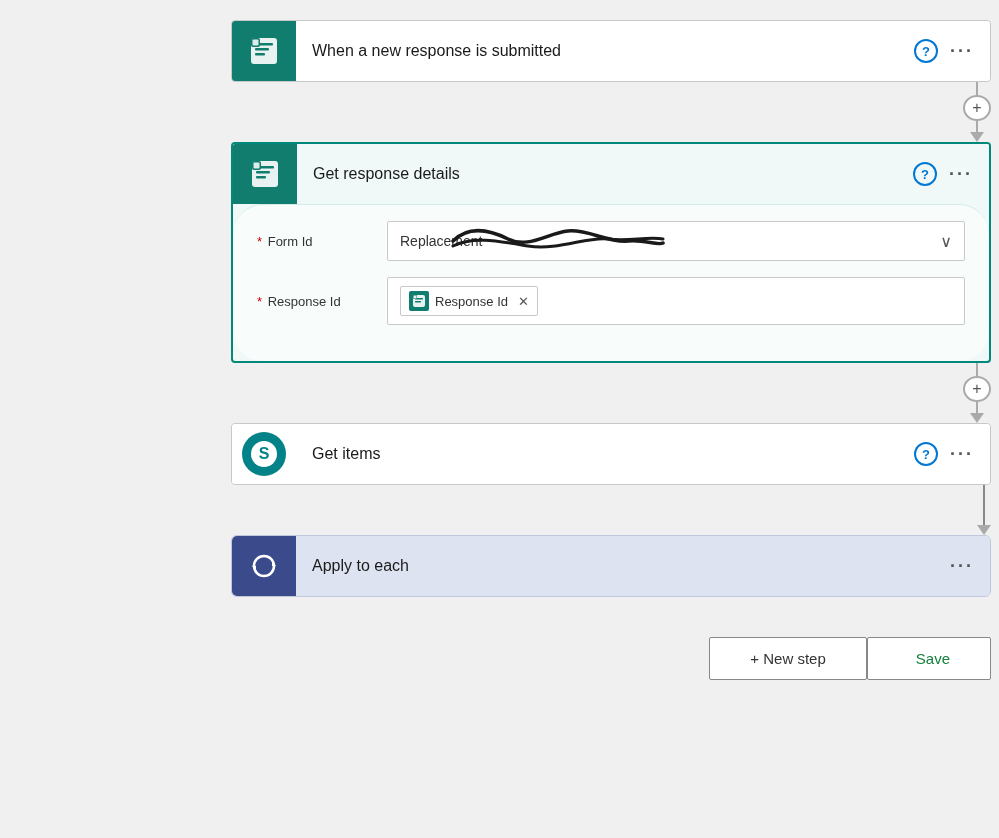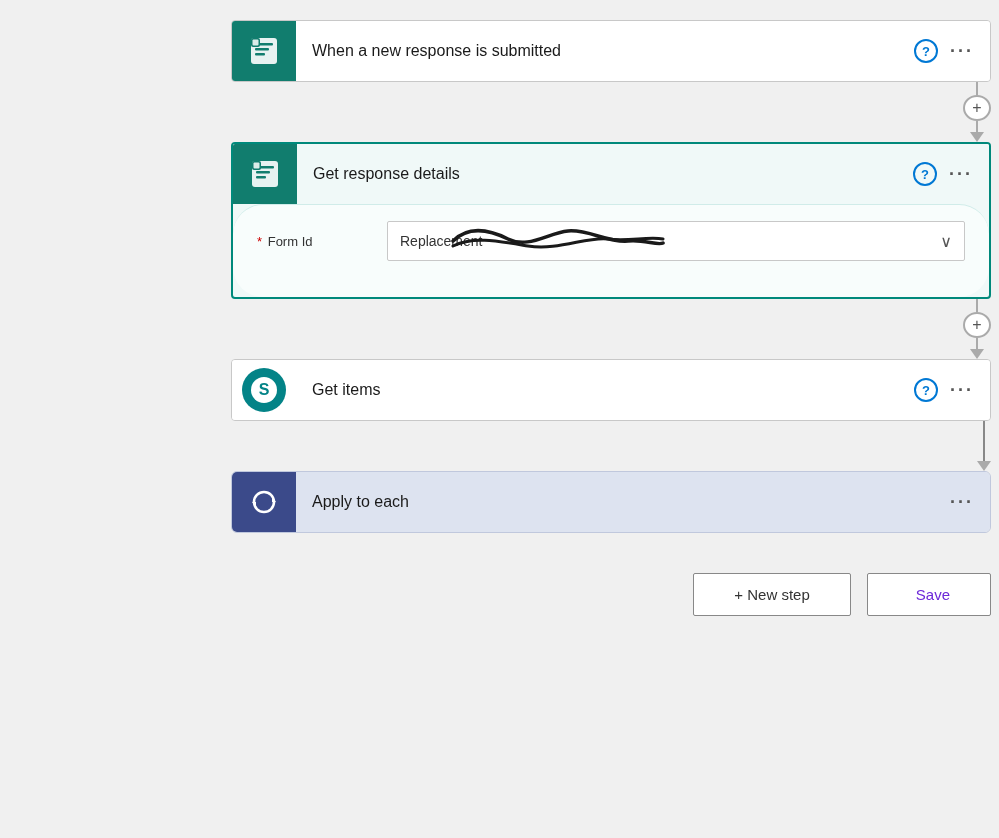--- a/index.html
+++ b/index.html
@@ -243,42 +243,41 @@
 
     .simple-line {
       width: 2px;
       flex: 1;
       background: #888;
     }
 
     
     .bottom-actions {
       display: flex;
-      gap: 16px;
       margin-top: 40px;
     }
 
     .btn {
       padding: 12px 40px;
       border-radius: 2px;
       font-size: 15px;
       cursor: pointer;
       font-family: inherit;
     }
 
     .btn-outline {
       border: 1.5px solid #888;
       background: #fff;
       color: #333;
     }
 
     .btn-primary {
       border: 1.5px solid #888;
       background: #fff;
-      color: #6d28d9;
+      color: #15803d;
       padding-left: 48px;
     }
 
     
     .sp-icon {
       width: 44px;
       height: 44px;
       background: #038387;
       border-radius: 50%;
       display: flex;
@@ -365,20 +364,41 @@
           <span>Replacement</span>
 
           <svg style="position:absolute;left:60px;top:50%;transform:translateY(-50%);pointer-events:none;" width="220" height="40" viewBox="0 0 220 40">
             <path d="M5,20 C20,5 40,8 60,18 C80,28 100,12 120,10 C140,8 160,22 180,20 C195,18 210,25 215,22" stroke="#1a1a1a" stroke-width="3.5" fill="none" stroke-linecap="round"></path>
             <path d="M5,25 C25,15 50,20 80,25 C110,30 140,15 160,18 C180,21 200,15 215,18" stroke="#1a1a1a" stroke-width="3" fill="none" stroke-linecap="round"></path>
           </svg>
           <span class="dropdown-arrow">∨</span>
         </div>
       </div>
 
+      <div class="field-row">
+        <div class="field-label">
+          <span class="required">*</span>
+          <span>Response Id</span>
+        </div>
+        <div class="field-input">
+          <div class="response-id-tag">
+            <div class="tag-icon">
+              <svg width="14" height="14" viewBox="0 0 14 14" fill="none">
+                <rect x="1" y="1" width="12" height="12" rx="2" fill="white" opacity="0.9"></rect>
+                <rect x="3" y="4" width="8" height="1.5" rx="0.5" fill="#117d6e"></rect>
+                <rect x="3" y="7" width="6" height="1.5" rx="0.5" fill="#117d6e"></rect>
+                <rect x="1" y="1" width="4" height="4" rx="1" fill="#117d6e"></rect>
+                <rect x="1.5" y="1.5" width="3" height="3" rx="0.5" fill="white" opacity="0.9"></rect>
+              </svg>
+            </div>
+            <span>Response Id</span>
+            <span class="tag-close">✕</span>
+          </div>
+        </div>
+      </div>
     </div>
   </div>
 
   <div class="connector">
     <div class="connector-line-top"></div>
     <div class="add-button">+</div>
     <div class="connector-line-bottom"></div>
     <div class="connector-arrow"></div>
   </div>
 

